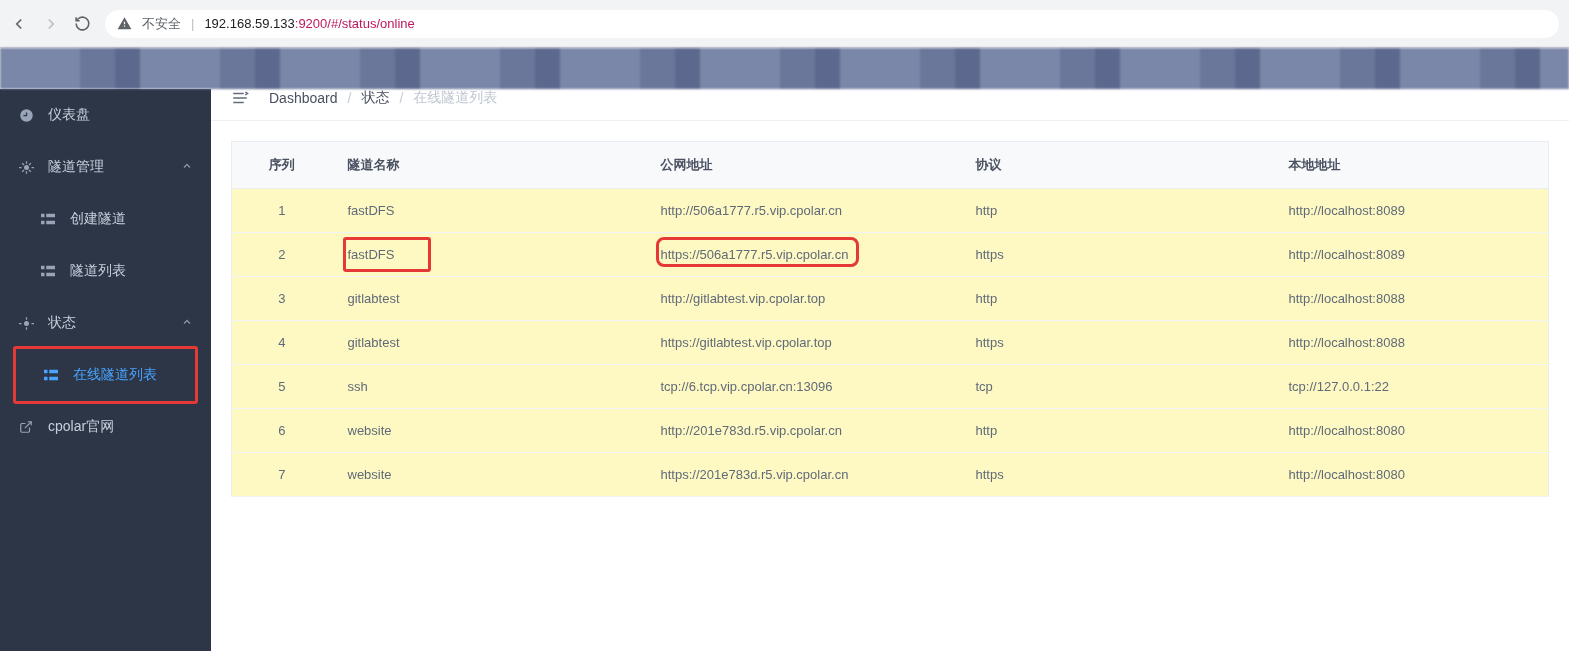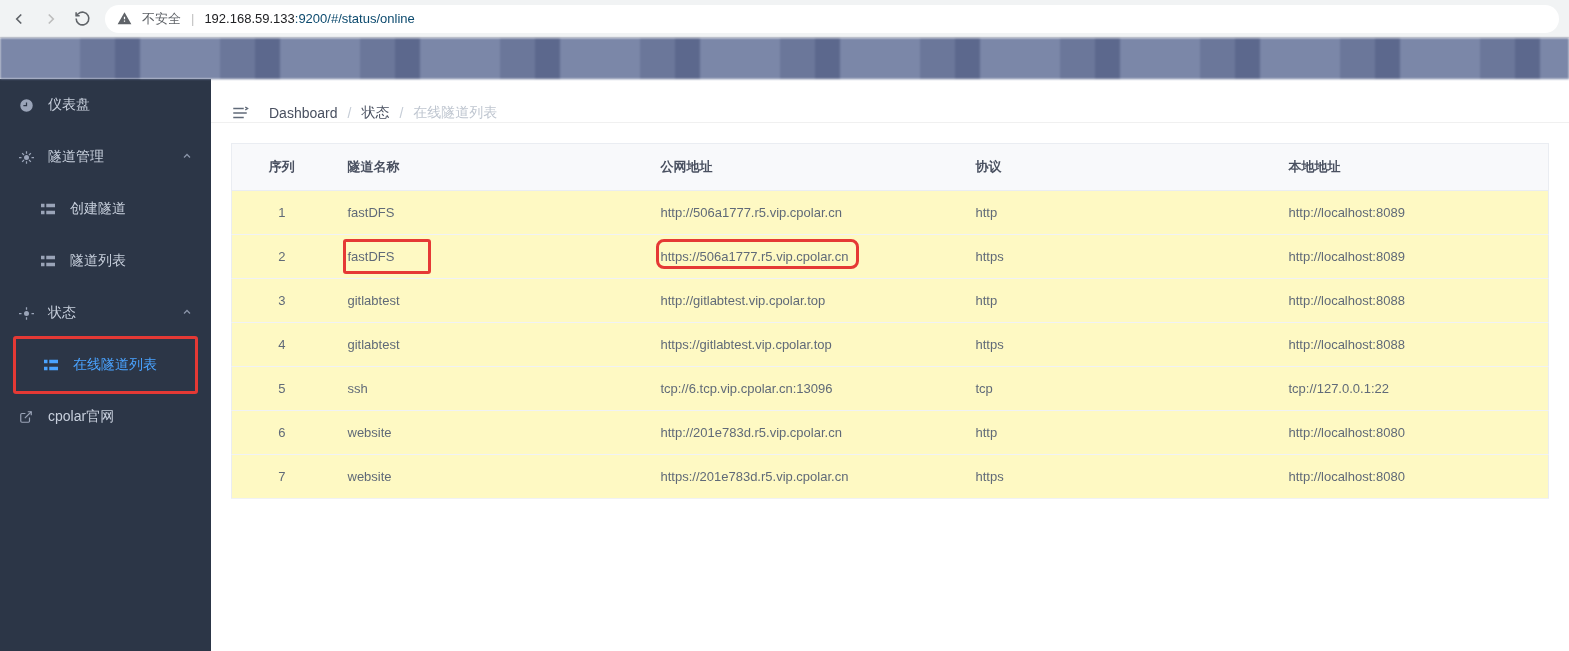--- a/index.html
+++ b/index.html
@@ -1,39 +1,39 @@
 <!DOCTYPE html>
 <html><head>
   <meta charset="utf-8">
   <style>
     * { margin: 0; padding: 0; box-sizing: border-box; }
     body { font-family: "Microsoft YaHei", Arial, sans-serif; font-size: 14px; background: #f5f5f5; width: 1569px; height: 651px; overflow: hidden; }
     
-    .browser-bar { height: 38px; background: #f1f3f4; display: flex; align-items: center; padding: 0 10px; gap: 14px; border-bottom: 1px solid #dcdcdc; }
+    .browser-bar { height: 48px; background: #f1f3f4; display: flex; align-items: center; padding: 0 10px; gap: 14px; border-bottom: 1px solid #dcdcdc; }
     .nav-btn { color: #5f6368; font-size: 18px; cursor: pointer; display:flex; align-items:center; }
     .nav-btn.disabled { color: #bdbdbd; }
     .url-bar { flex: 1; background: #fff; border-radius: 16px; height: 28px; display: flex; align-items: center; padding: 0 12px; gap: 10px; font-size: 13px; color: #5f6368; }
     .url-bar .warn-icon { display:flex; align-items:center;}
     .url-bar .sep { color: #c0c0c0; }
     .url-bar .url-text { color: #202124; }
 
     .header-banner { height: 41px; background: repeating-linear-gradient(90deg, #7b87a8 0px, #7b87a8 80px, #6b779a 80px, #6b779a 115px, #5c688d 115px, #5c688d 140px); filter: blur(1.2px); }
 
     .app { display: flex; height: calc(651px - 38px - 41px); }
     .sidebar { width: 211px; background: #2c3647; color: #aeb9cc; height:100%; }
     .side-item { display: flex; align-items: center; height: 52px; padding: 12px 18px; gap: 14px; cursor: pointer; font-size: 14px; color: #c7cfdc; }
     .side-item.submenu { padding-left: 40px; height: 52px; }
     .side-item.active { color: #4aa3ff; }
     .side-icon { width: 16px; height: 16px; display: flex; align-items: center; justify-content: center; }
     .expand-icon { margin-left: auto; color: #8a94a8; }
     .highlight-box { border: 3px solid #e53935; border-radius: 3px; margin: -3px 13px; }
     .highlight-box .side-item { padding-left: 27px; }
 
     .content { flex: 1; background: #fff; }
-    .topbar { height: 44px; display: flex; align-items: flex-end; padding: 0 20px; gap: 20px; border-bottom: 1px solid #f0f0f0; }
+    .topbar { height: 32px; display: flex; align-items: flex-start; padding: 0 20px; gap: 20px; border-bottom: 1px solid #f0f0f0; }
     .menu-toggle { color: #606a78; cursor:pointer; display:flex; }
     .breadcrumb { display: flex; align-items: center; gap: 10px; font-size: 14px; color: #495060; }
     .breadcrumb .crumb { color: #495060; }
     .breadcrumb .crumb.active { color: #bfc6d0; }
     .breadcrumb .bsep { color: #c5ccd6; }
 
     .table-wrap { padding: 20px 20px 0 20px; }
     table { width: 100%; border-collapse: collapse; background:#fef9c3; border: 1px solid #eaedf2; }
     th { text-align: left; font-weight: 600; color: #495060; font-size: 13px; padding: 14px 16px; background: #f8f9fb; border-bottom: 1px solid #eaedf2; }
     td { color: #606a78; font-size: 13px; padding: 14px 16px; border-bottom: 1px solid #f0f2f5; }
@@ -66,21 +66,21 @@
       </svg>
   </span>
   <div class="url-bar">
     <span class="warn-icon">
       <svg width="15" height="15" viewBox="0 0 24 24" fill="#5f6368">
           <path d="M12 2L1 21h22L12 2zm1 15h-2v-2h2v2zm0-4h-2V9h2v4z"></path>
         </svg>
     </span>
     <span>不安全</span>
     <span class="sep">|</span>
-    <span class="url-text"><span>192.168.59.133</span><span style="color:#0c4a6e">:9200/#/status/online</span></span>
+    <span class="url-text"><span>192.168.59.133</span><span style="color:#be185d">:9200/#/status/online</span></span>
   </div>
 </div>
 
 <div class="header-banner"></div>
 
 <div class="app">
   <div class="sidebar">
     <div class="side-item">
       <span class="side-icon">
         <svg width="15" height="15" viewBox="0 0 24 24" fill="#9aa4b8">

